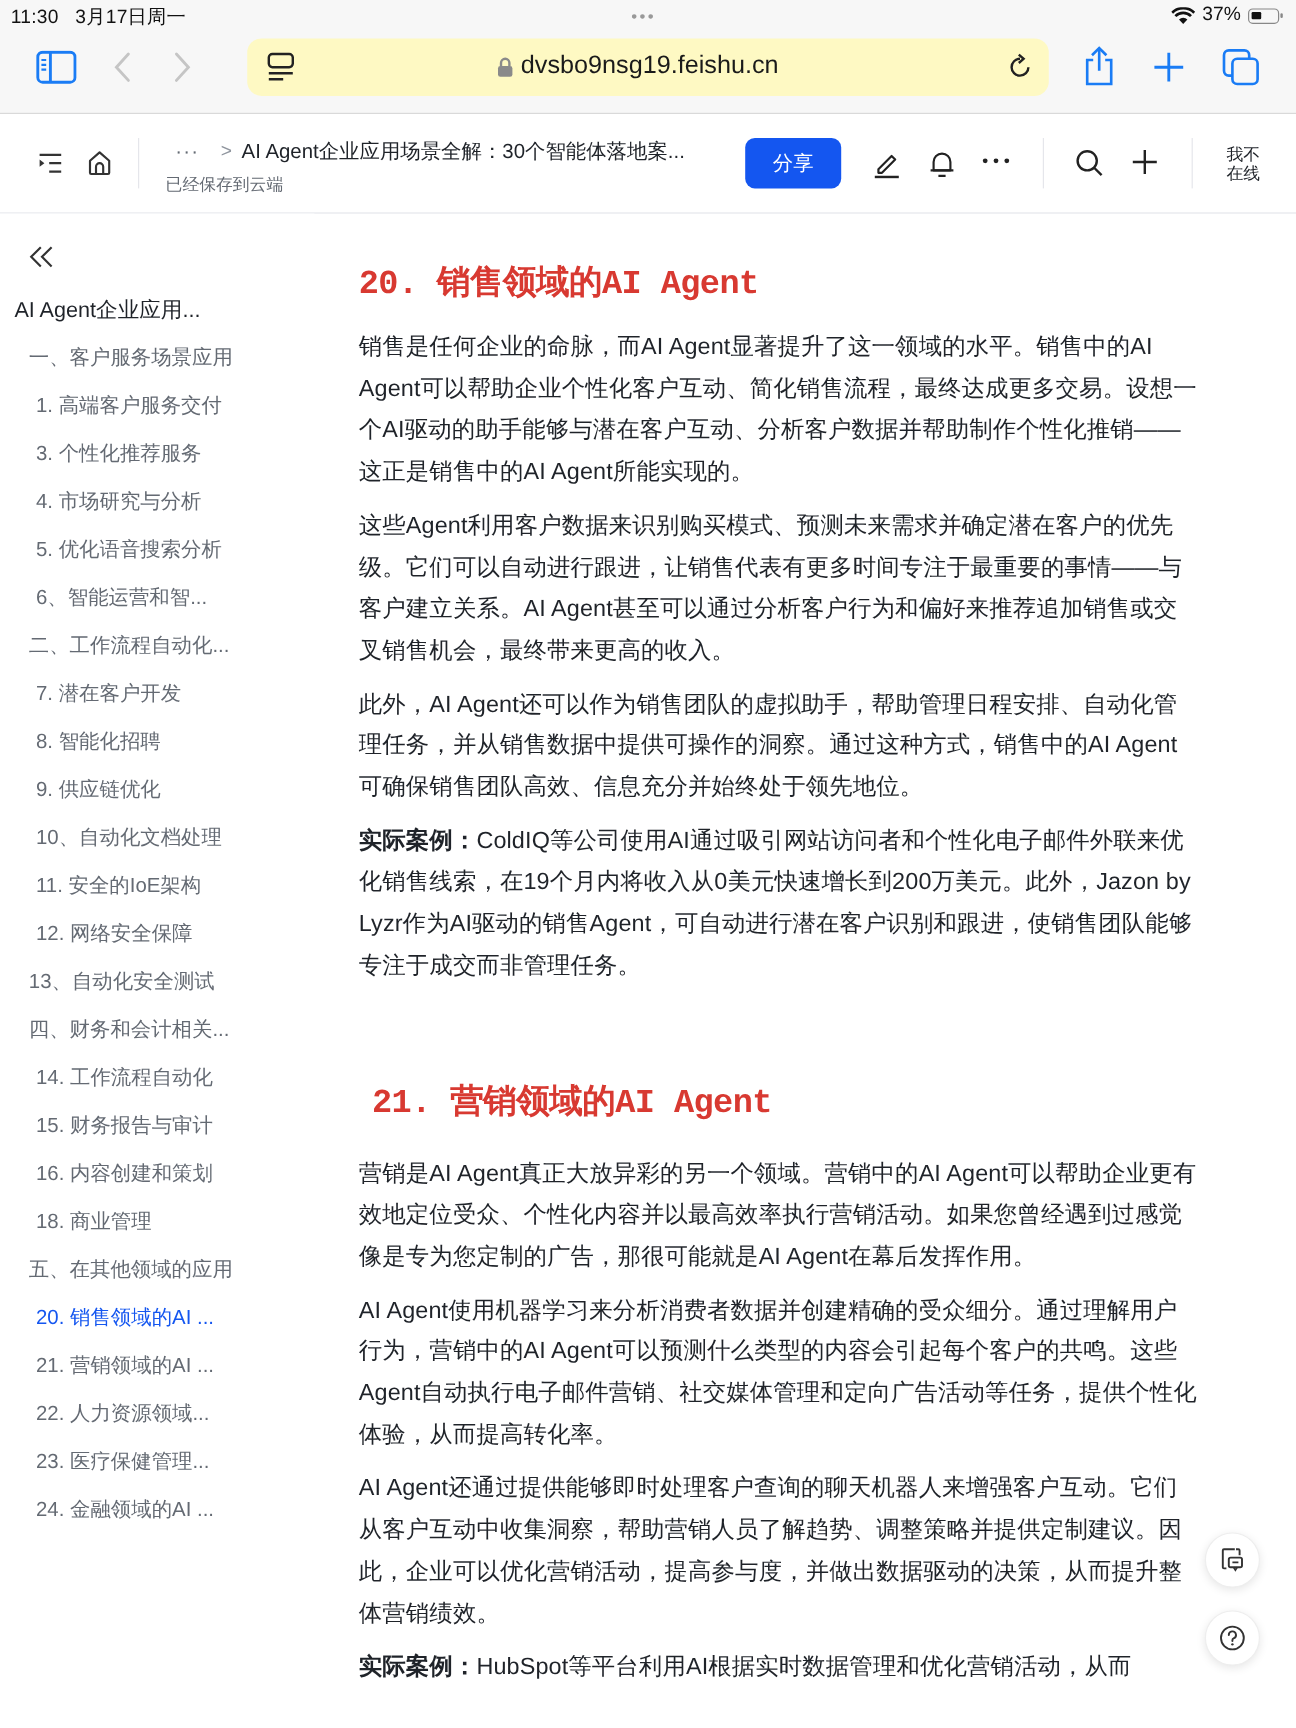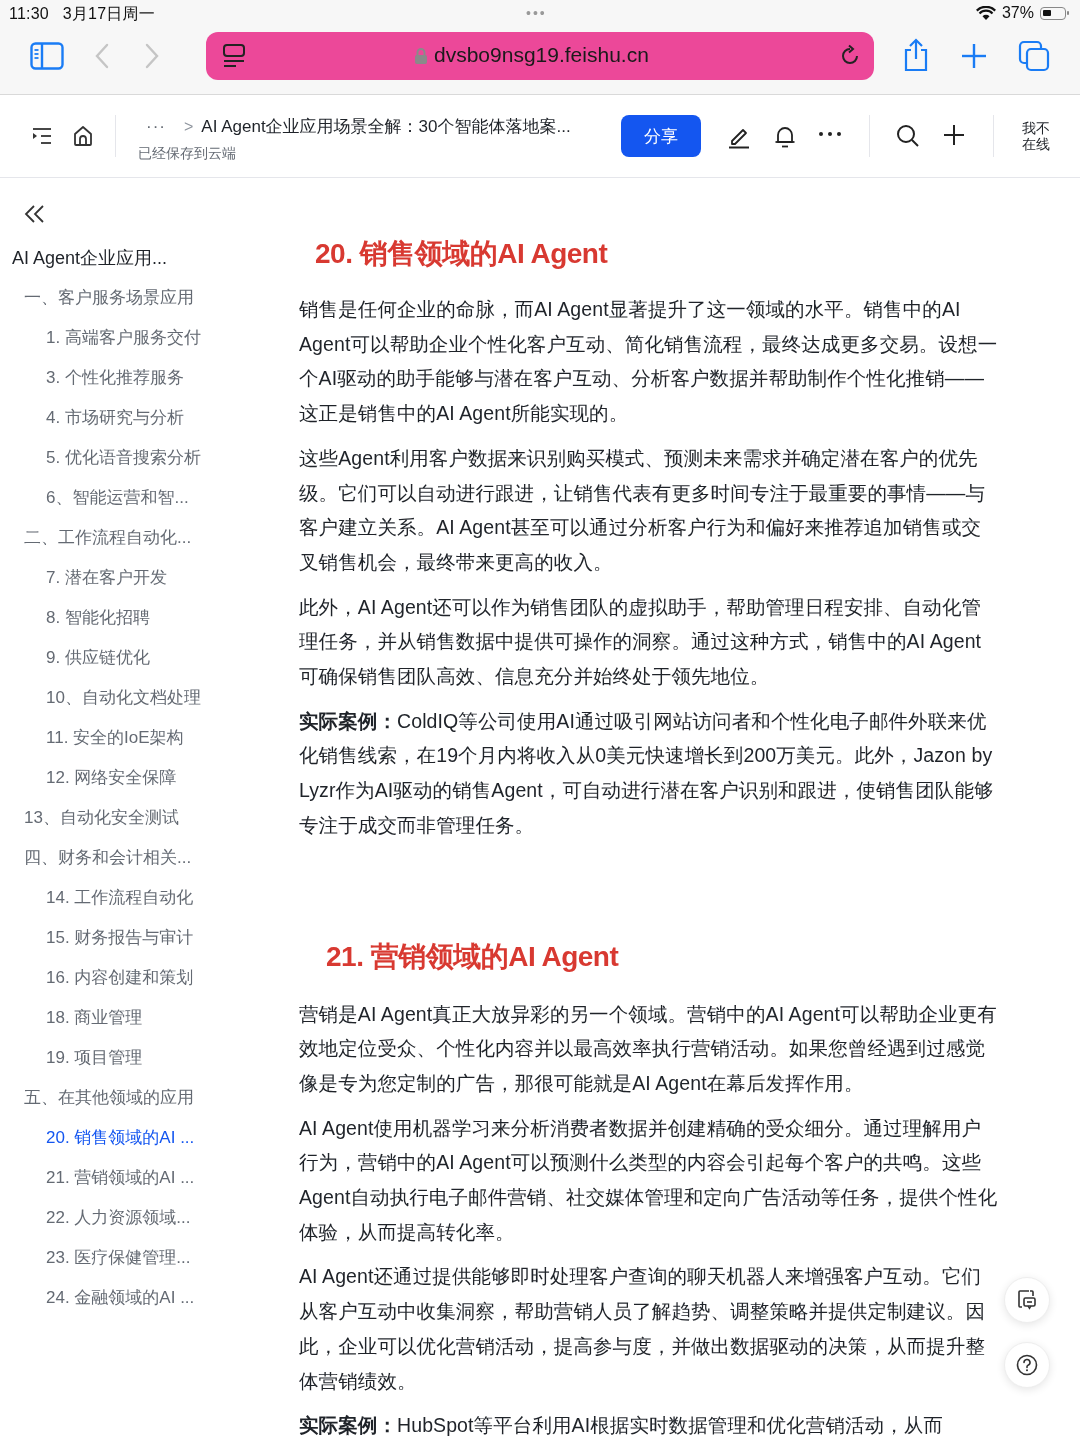--- a/index.html
+++ b/index.html
@@ -16,21 +16,21 @@
   }
   .status-time { position: absolute; left: 9px; top: 4px; font-size: 16px; color: #111; letter-spacing: 0.2px; }
   .status-dots { position: absolute; left: 526px; top: 5px; font-size: 14px; color: #999; letter-spacing: 2px; }
   .status-right { position: absolute; right: 14px; top: 4px; display: flex; align-items: center; gap: 6px; font-size: 16px; color: #111; }
   .battery { width: 26px; height: 13px; border: 1.5px solid #888; border-radius: 4px; position: relative; box-sizing: border-box; }
   .battery::before { content: ""; position: absolute; left: 2px; top: 2px; width: 8px; height: 6px; background: #111; border-radius: 1px; }
   .battery::after { content: ""; position: absolute; right: -4px; top: 3px; width: 2px; height: 4px; background: #888; border-radius: 1px; }
   .tb-icon { position: absolute; display: flex; align-items: center; justify-content: center; }
   .url-bar {
     position: absolute; left: 206px; top: 32px; width: 668px; height: 48px;
-    background: #ec4899; border-radius: 12px;
+    background: #fef9c3; border-radius: 12px;
   }
   .url-text { position: absolute; left: 228px; top: 11px; font-size: 21px; color: #1a1a1a; }
   .url-lock { position: absolute; left: 208px; top: 15px; }
 
   
   .doc-header {
     position: absolute; left: 0; top: 95px; width: 1080px; height: 82px;
     background: #fff; border-bottom: 1px solid #e5e6eb;
   }
   .hdr-divider { position: absolute; top: 20px; width: 1px; height: 42px; background: #e5e6eb; }
@@ -48,28 +48,28 @@
   
   .sidebar { position: absolute; left: 0; top: 178px; width: 262px; height: 1262px; background: #fff; }
   .collapse-btn { position: absolute; left: 24px; top: 26px; }
   .outline { position: absolute; left: 0; top: 60px; width: 262px; }
   .outline-item {
     height: 40px; line-height: 40px; font-size: 17px; color: #646a73;
     white-space: nowrap; overflow: hidden;
   }
   .outline-item.lvl0 { padding-left: 12px; color: #1f2329; font-size: 18px; }
   .outline-item.lvl1 { padding-left: 24px; }
-  .outline-item.lvl2 { padding-left: 46px; }
+  .outline-item.lvl2 { padding-left: 30px; }
   .outline-item.active { color: #1456f0; }
 
   
   .content { position: absolute; left: 299px; top: 178px; width: 700px; }
   .h2 {
-    font-size: 28px; font-weight: bold; color: #d83931; margin: 16px;
-    letter-spacing: -0.5px; height: 44px; line-height: 44px;
+    font-size: 28px; font-weight: bold; color: #d83931; margin: 0;
+    letter-spacing: -0.5px; height: 44px; line-height: 44px; font-family: Liberation Mono, monospace;
   }
   .para {
     font-size: 19.5px; line-height: 34.7px; color: #1f2329; margin: 0 0 10px 0;
     letter-spacing: 0.1px;
   }
   .para b { font-weight: bold; }
 
   
   .fab {
     position: absolute; left: 1004px; width: 46px; height: 46px; border-radius: 50%;
@@ -242,34 +242,33 @@
     <div class="outline-item lvl2">9. 供应链优化</div>
     <div class="outline-item lvl2">10、自动化文档处理</div>
     <div class="outline-item lvl2">11. 安全的IoE架构</div>
     <div class="outline-item lvl2">12. 网络安全保障</div>
     <div class="outline-item lvl1">13、自动化安全测试</div>
     <div class="outline-item lvl1">四、财务和会计相关...</div>
     <div class="outline-item lvl2">14. 工作流程自动化</div>
     <div class="outline-item lvl2">15. 财务报告与审计</div>
     <div class="outline-item lvl2">16. 内容创建和策划</div>
     <div class="outline-item lvl2">18. 商业管理</div>
-    <div class="outline-item lvl2">19. 项目管理</div>
     <div class="outline-item lvl1">五、在其他领域的应用</div>
     <div class="outline-item lvl2 active">20. 销售领域的AI ...</div>
     <div class="outline-item lvl2">21. 营销领域的AI ...</div>
     <div class="outline-item lvl2">22. 人力资源领域...</div>
     <div class="outline-item lvl2">23. 医疗保健管理...</div>
     <div class="outline-item lvl2">24. 金融领域的AI ...</div>
   </div>
 </div>
 
 <div class="content">
   <section style="padding-top:38px;">
     <h2 class="h2">20. 销售领域的AI Agent</h2>
-    <p class="para" style="margin-top:0;">销售是任何企业的命脉，而AI Agent显著提升了这一领域的水平。销售中的AI Agent可以帮助企业个性化客户互动、简化销售流程，最终达成更多交易。设想一个AI驱动的助手能够与潜在客户互动、分析客户数据并帮助制作个性化推销——这正是销售中的AI Agent所能实现的。</p>
+    <p class="para" style="margin-top:12px;">销售是任何企业的命脉，而AI Agent显著提升了这一领域的水平。销售中的AI Agent可以帮助企业个性化客户互动、简化销售流程，最终达成更多交易。设想一个AI驱动的助手能够与潜在客户互动、分析客户数据并帮助制作个性化推销——这正是销售中的AI Agent所能实现的。</p>
     <p class="para">这些Agent利用客户数据来识别购买模式、预测未来需求并确定潜在客户的优先级。它们可以自动进行跟进，让销售代表有更多时间专注于最重要的事情——与客户建立关系。AI Agent甚至可以通过分析客户行为和偏好来推荐追加销售或交叉销售机会，最终带来更高的收入。</p>
     <p class="para">此外，AI Agent还可以作为销售团队的虚拟助手，帮助管理日程安排、自动化管理任务，并从销售数据中提供可操作的洞察。通过这种方式，销售中的AI Agent可确保销售团队高效、信息充分并始终处于领先地位。</p>
     <p class="para">
       <b>实际案例：</b><span>ColdIQ等公司使用AI通过吸引网站访问者和个性化电子邮件外联来优化销售线索，在19个月内将收入从0美元快速增长到200万美元。此外，Jazon by Lyzr作为AI驱动的销售Agent，可自动进行潜在客户识别和跟进，使销售团队能够专注于成交而非管理任务。</span>
     </p>
   </section>
 
   <section style="padding-top:66px;">
     <h2 class="h2" style="padding-left:11px;">21. 营销领域的AI Agent</h2>
     <p class="para" style="margin-top:18px;">营销是AI Agent真正大放异彩的另一个领域。营销中的AI Agent可以帮助企业更有效地定位受众、个性化内容并以最高效率执行营销活动。如果您曾经遇到过感觉像是专为您定制的广告，那很可能就是AI Agent在幕后发挥作用。</p>

